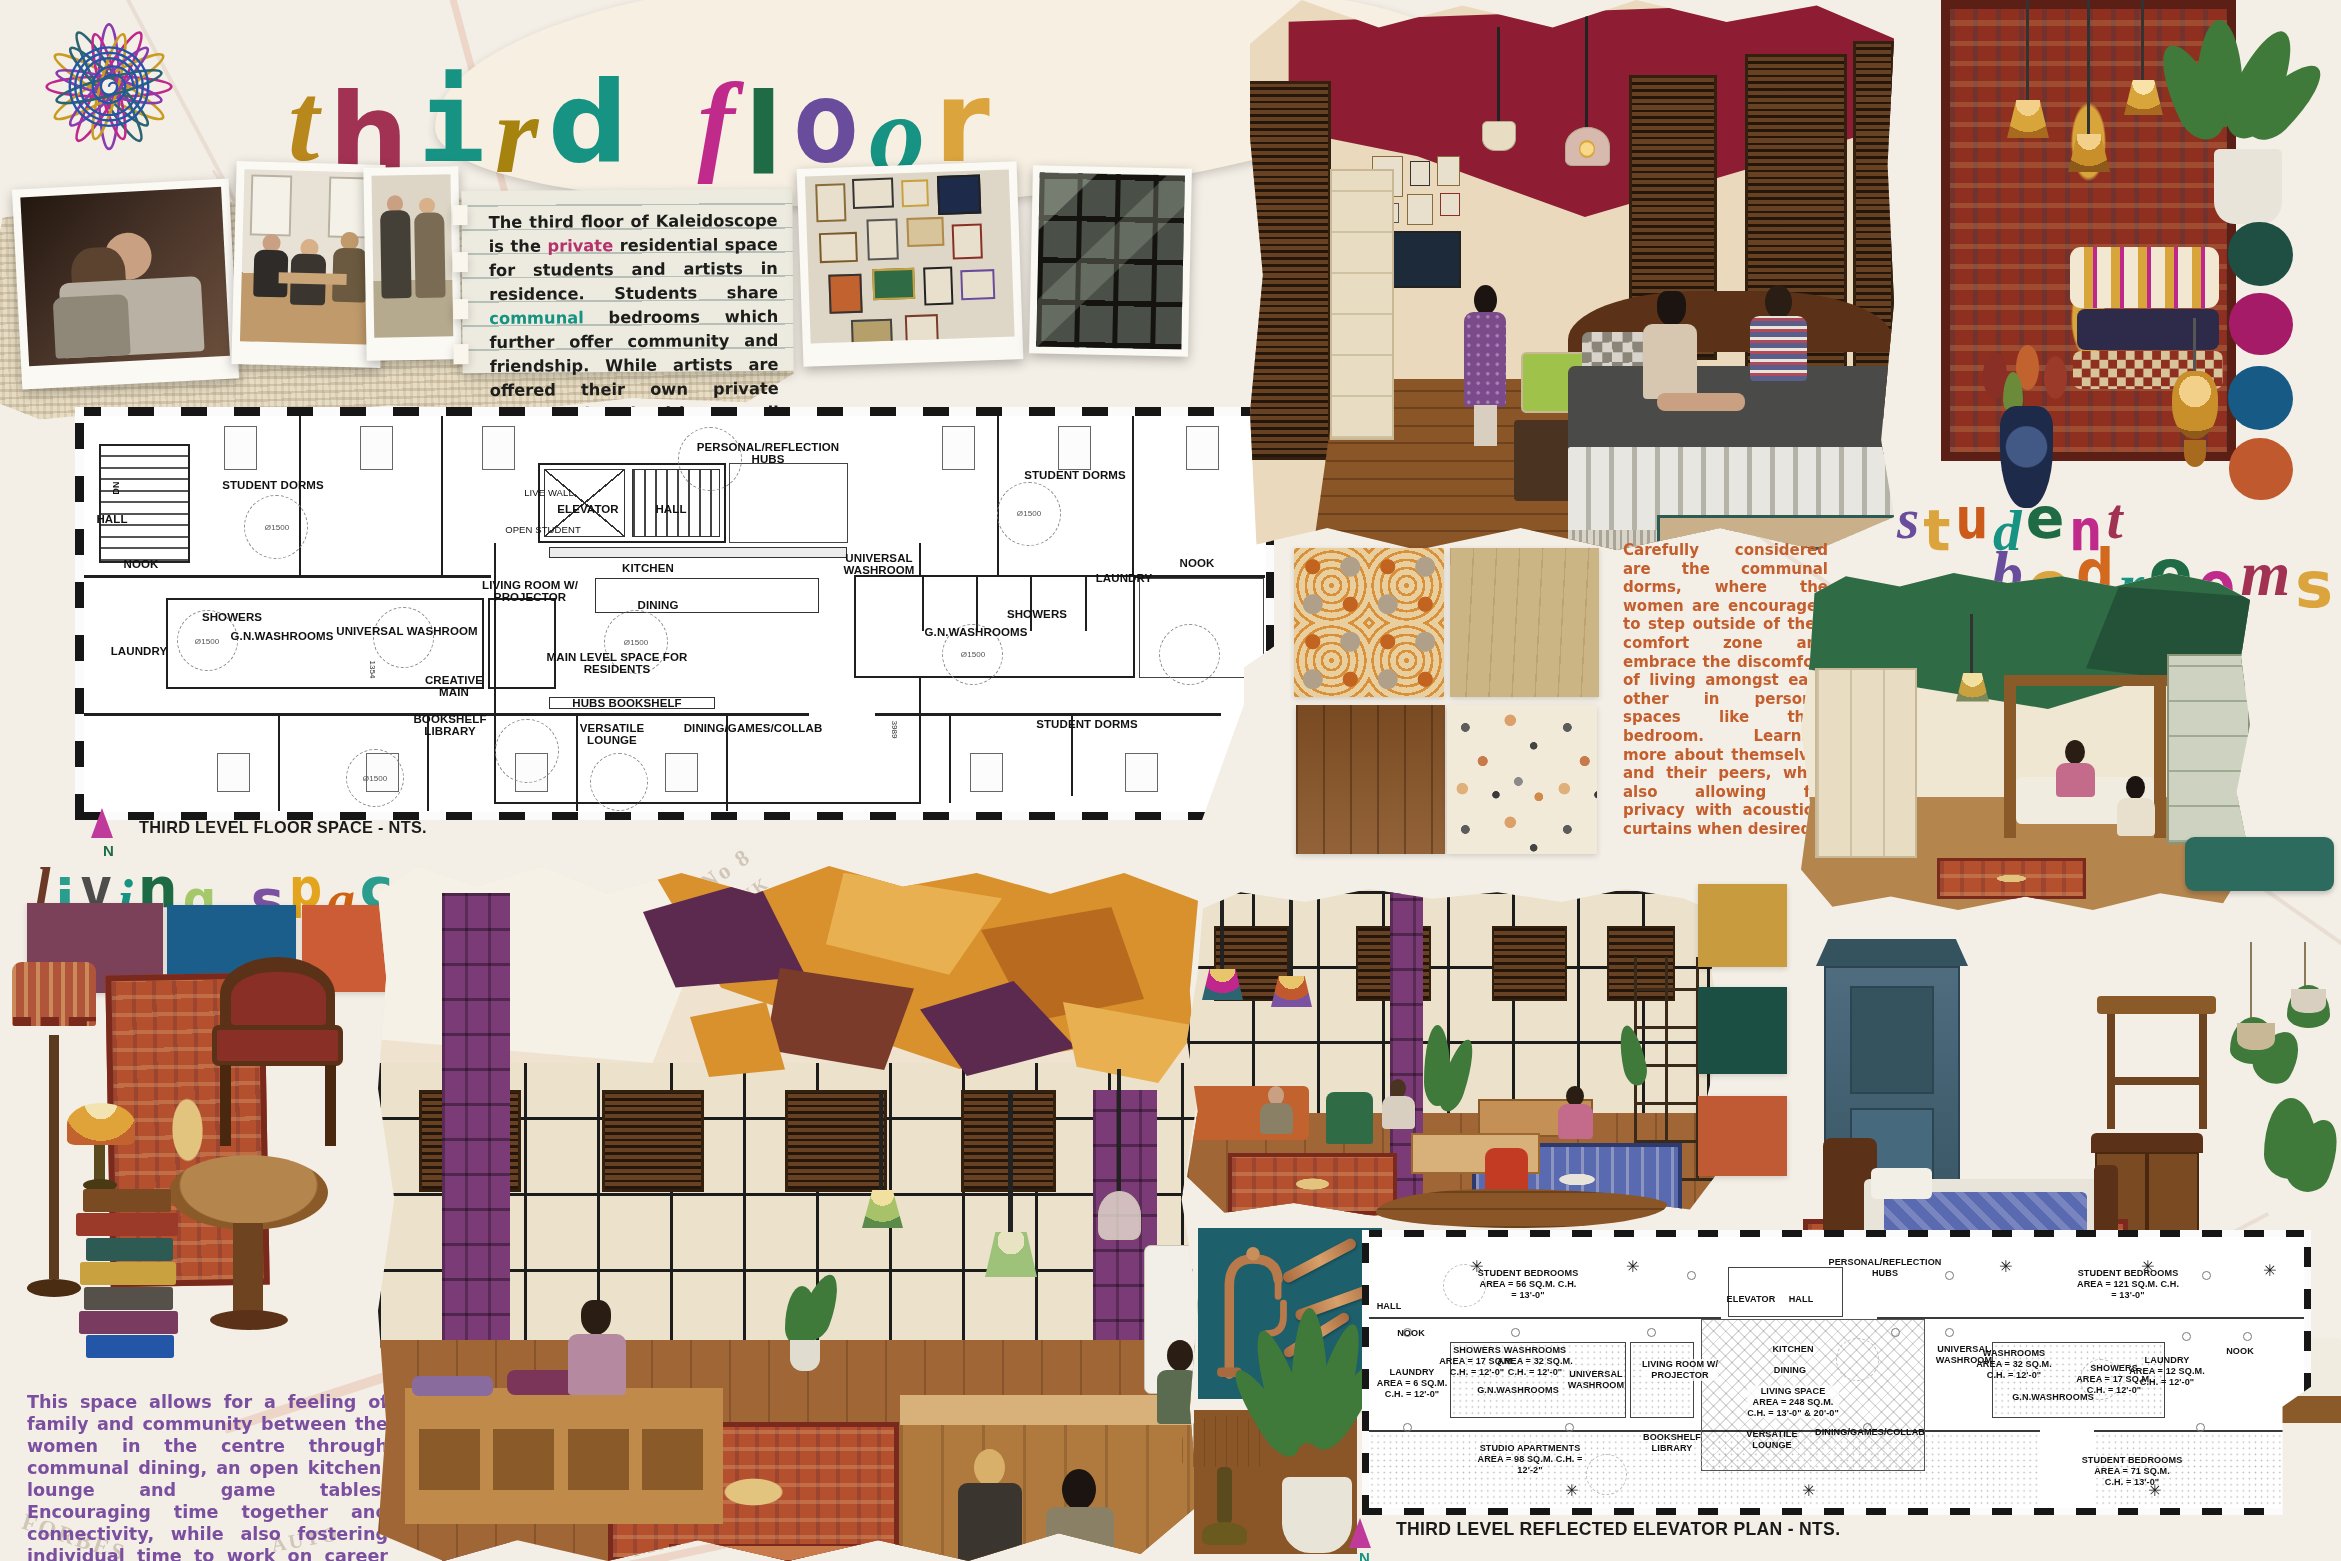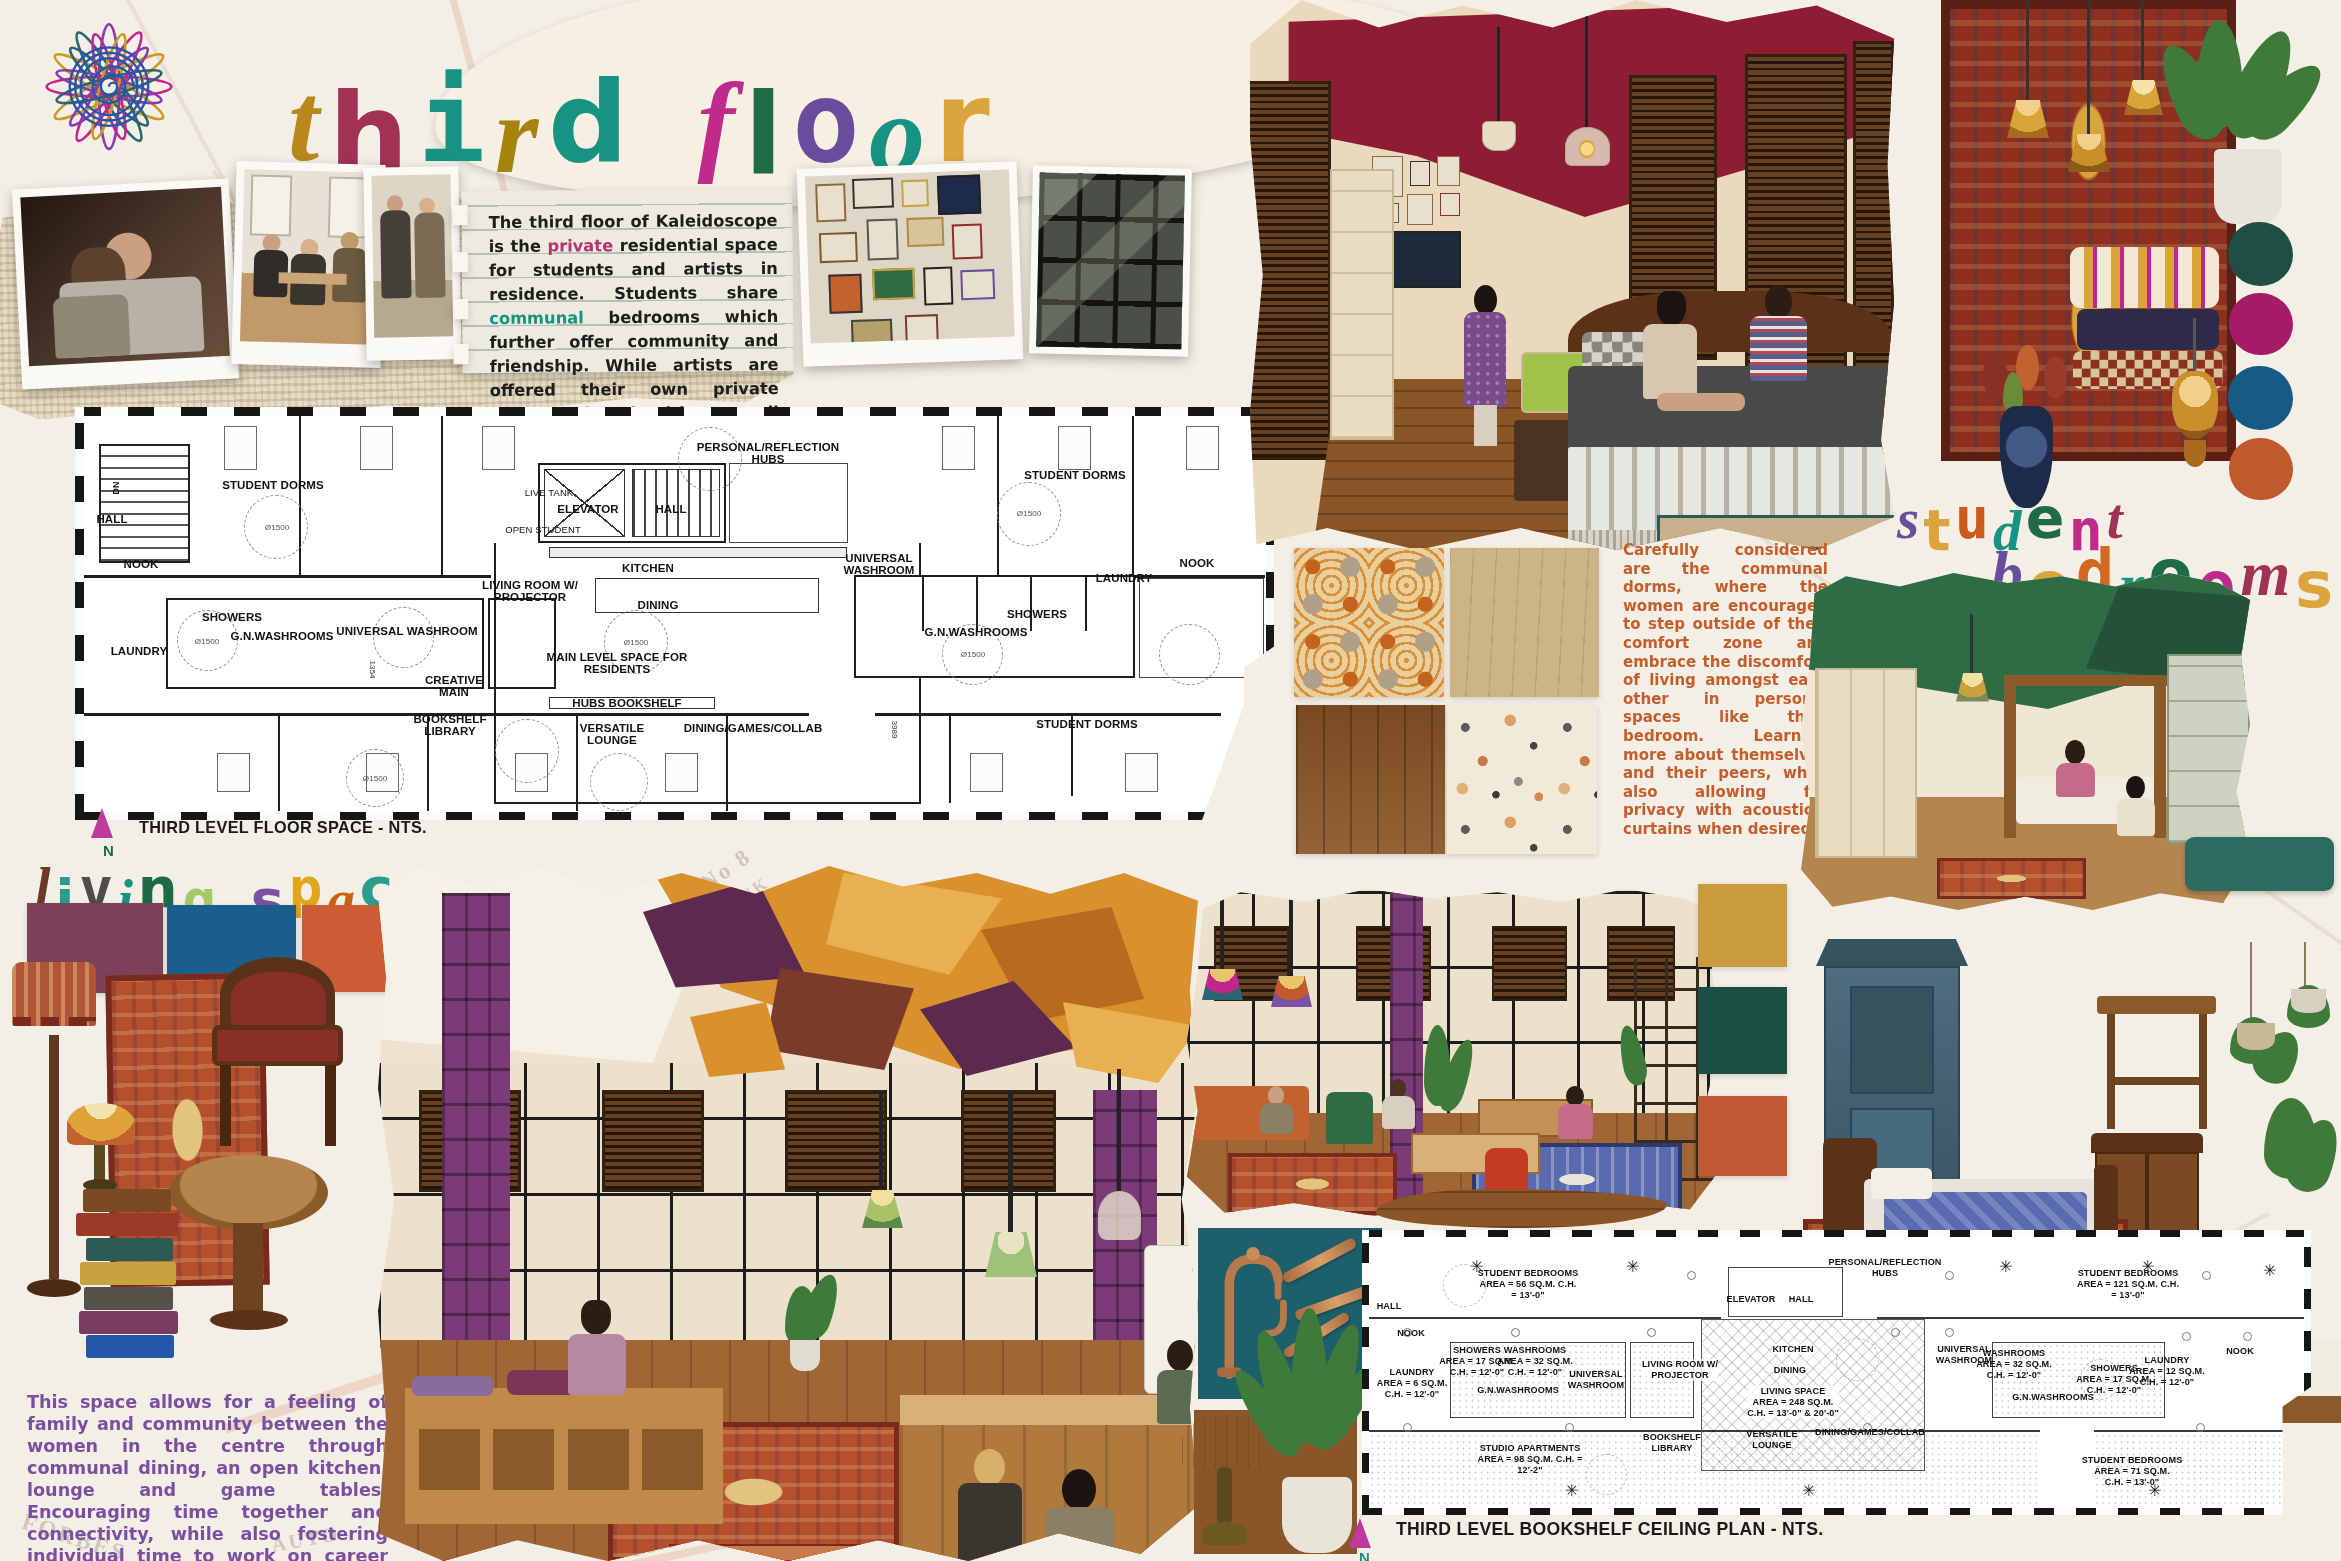--- a/index.html
+++ b/index.html
@@ -321,21 +321,21 @@
 
     <div class="pl" style="left:198px;top:78px;">STUDENT DORMS</div>
     <div class="pl" style="left:1000px;top:68px;">STUDENT DORMS</div>
     <div class="pl" style="left:1012px;top:317px;">STUDENT DORMS</div>
     <div class="pl" style="left:37px;top:112px;">HALL</div>
     <div class="pl" style="left:66px;top:157px;">NOOK</div>
     <div class="pl" style="left:64px;top:244px;">LAUNDRY</div>
     <div class="pl" style="left:157px;top:210px;">SHOWERS</div>
     <div class="pl" style="left:207px;top:229px;">G.N.WASHROOMS</div>
     <div class="pl" style="left:332px;top:224px;">UNIVERSAL WASHROOM</div>
-    <div class="pl" style="left:474px;top:85px;font-weight:normal;font-size:9.5px;">LIVE TANK</div>
+    <div class="pl" style="left:474px;top:85px;font-weight:normal;font-size:9.5px;">LIVE WALL</div>
     <div class="pl" style="left:513px;top:102px;">ELEVATOR</div>
     <div class="pl" style="left:596px;top:102px;">HALL</div>
     <div class="pl" style="left:468px;top:122px;font-weight:normal;font-size:9.5px;">OPEN STUDENT</div>
     <div class="pl" style="left:693px;top:46px;">PERSONAL/REFLECTION
 HUBS</div>
     <div class="pl" style="left:455px;top:184px;">LIVING ROOM W/
 PROJECTOR</div>
     <div class="pl" style="left:573px;top:161px;">KITCHEN</div>
     <div class="pl" style="left:583px;top:198px;">DINING</div>
     <div class="pl" style="left:542px;top:256px;">MAIN LEVEL SPACE FOR
@@ -817,16 +817,16 @@
     <div class="pl pl2" style="left:766px;top:54px;">STUDENT BEDROOMS
 AREA = 121 SQ.M. C.H.
 = 13'-0"</div>
     <div class="pl pl2" style="left:770px;top:241px;">STUDENT BEDROOMS
 AREA = 71 SQ.M.
 C.H. = 13'-0"</div>
   </div>
 
   <div class="narrow-tri" style="left:1349px;top:1518px;border-bottom-color:#c03a9b;"></div>
   <div class="nletter" style="left:1359px;top:1549px;color:#169382;">N</div>
-  <div class="caption" style="left:1396px;top:1519px;font-size:17.6px;">THIRD LEVEL BOOKSHELF CEILING PLAN - NTS.</div>
+  <div class="caption" style="left:1396px;top:1519px;font-size:17.6px;">THIRD LEVEL REFLECTED ELEVATOR PLAN - NTS.</div>
 
 </div>
 
 
 </body></html>

